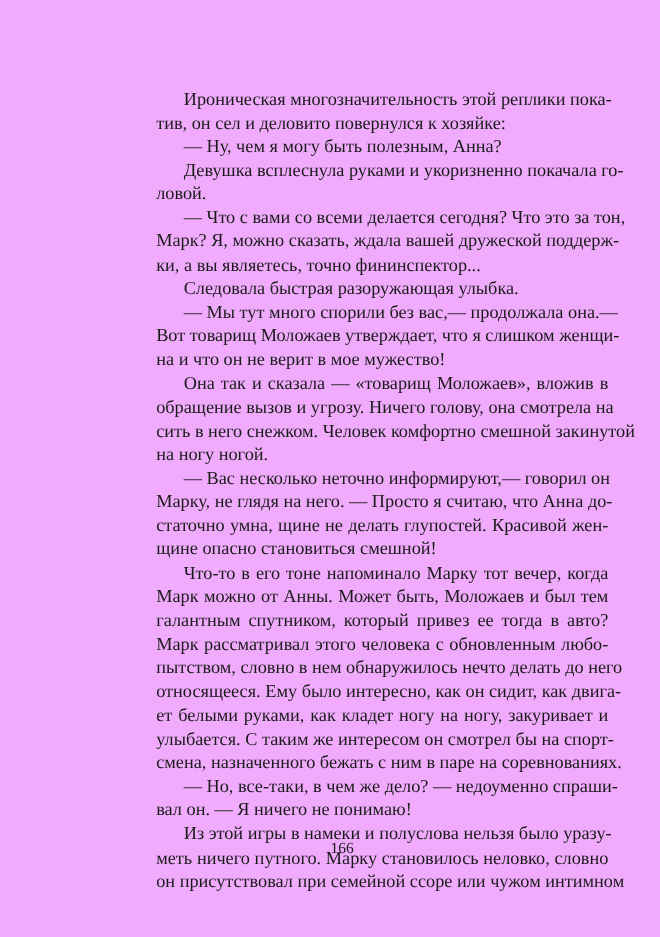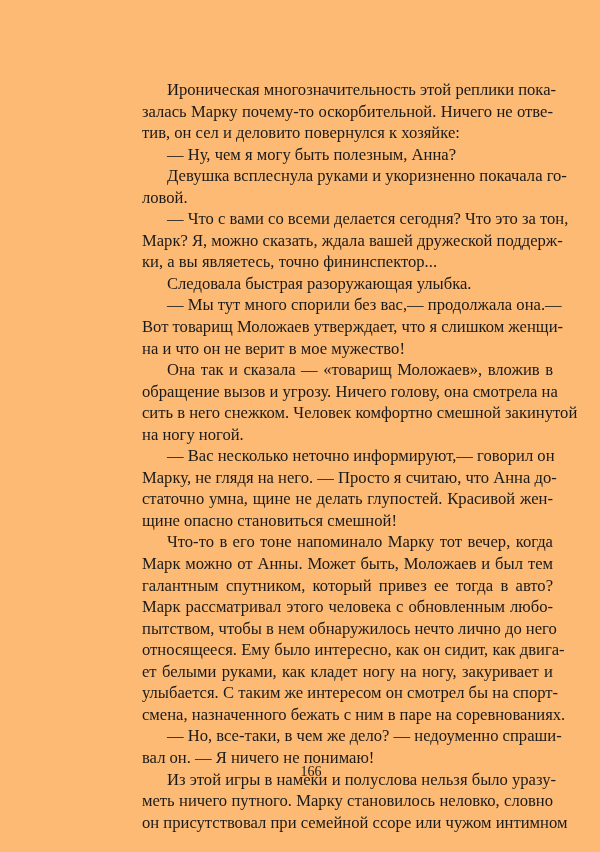--- a/index.html
+++ b/index.html
@@ -1,19 +1,19 @@
 <!DOCTYPE html>
 <html><head>
   <meta charset="utf-8">
   <style>
     html, body { margin: 0; padding: 0; background: #ffffff; }
     body { width: 600px; height: 852px; position: relative; overflow: hidden; }
     .page {
       position: absolute; left: 0; top: 0; width: 600px; height: 852px;
-      background: #fdba74;
+      background: #f0abfc;
     }
     .text-block {
       position: absolute;
       left: 142px;
       top: 79px;
       width: 411px;
       font-family: "Liberation Serif", "DejaVu Serif", serif;
       font-size: 16.6px;
       line-height: 21.55px;
       color: #1a1a1a;
@@ -37,21 +37,20 @@
       color: #1a1a1a;
       margin-left: 11px;
     }
   </style>
 </head>
 <body>
 
 <div class="page">
   <div class="text-block" id="text-block">
       <span class="line indent">Ироническая многозначительность этой реплики пока-</span>
-      <span class="line">залась Марку почему-то оскорбительной. Ничего не отве-</span>
       <span class="line last">тив, он сел и деловито повернулся к хозяйке:</span>
       <span class="line indent last">— Ну, чем я могу быть полезным, Анна?</span>
       <span class="line indent">Девушка всплеснула руками и укоризненно покачала го-</span>
       <span class="line last">ловой.</span>
       <span class="line indent">— Что с вами со всеми делается сегодня? Что это за тон,</span>
       <span class="line">Марк? Я, можно сказать, ждала вашей дружеской поддерж-</span>
       <span class="line last">ки, а вы являетесь, точно фининспектор...</span>
       <span class="line indent last">Следовала быстрая разоружающая улыбка.</span>
       <span class="line indent">— Мы тут много спорили без вас,— продолжала она.—</span>
       <span class="line">Вот товарищ Моложаев утверждает, что я слишком женщи-</span>
@@ -61,21 +60,21 @@
       <span class="line">сить в него снежком. Человек комфортно смешной закинутой</span>
       <span class="line last">на ногу ногой.</span>
       <span class="line indent">— Вас несколько неточно информируют,— говорил он</span>
       <span class="line">Марку, не глядя на него. — Просто я считаю, что Анна до-</span>
       <span class="line">статочно умна, щине не делать глупостей. Красивой жен-</span>
       <span class="line last">щине опасно становиться смешной!</span>
       <span class="line indent">Что-то в его тоне напоминало Марку тот вечер, когда</span>
       <span class="line">Марк можно от Анны. Может быть, Моложаев и был тем</span>
       <span class="line">галантным спутником, который привез ее тогда в авто?</span>
       <span class="line">Марк рассматривал этого человека с обновленным любо-</span>
-      <span class="line last">пытством, чтобы в нем обнаружилось нечто лично до него</span>
+      <span class="line last">пытством, словно в нем обнаружилось нечто делать до него</span>
       <span class="line">относящееся. Ему было интересно, как он сидит, как двига-</span>
       <span class="line">ет белыми руками, как кладет ногу на ногу, закуривает и</span>
       <span class="line">улыбается. С таким же интересом он смотрел бы на спорт-</span>
       <span class="line last">смена, назначенного бежать с ним в паре на соревнованиях.</span>
       <span class="line indent">— Но, все-таки, в чем же дело? — недоуменно спраши-</span>
       <span class="line last">вал он. — Я ничего не понимаю!</span>
       <span class="line indent">Из этой игры в намеки и полуслова нельзя было уразу-</span>
       <span class="line">меть ничего путного. Марку становилось неловко, словно</span>
       <span class="line">он присутствовал при семейной ссоре или чужом интимном</span>
     </div>

